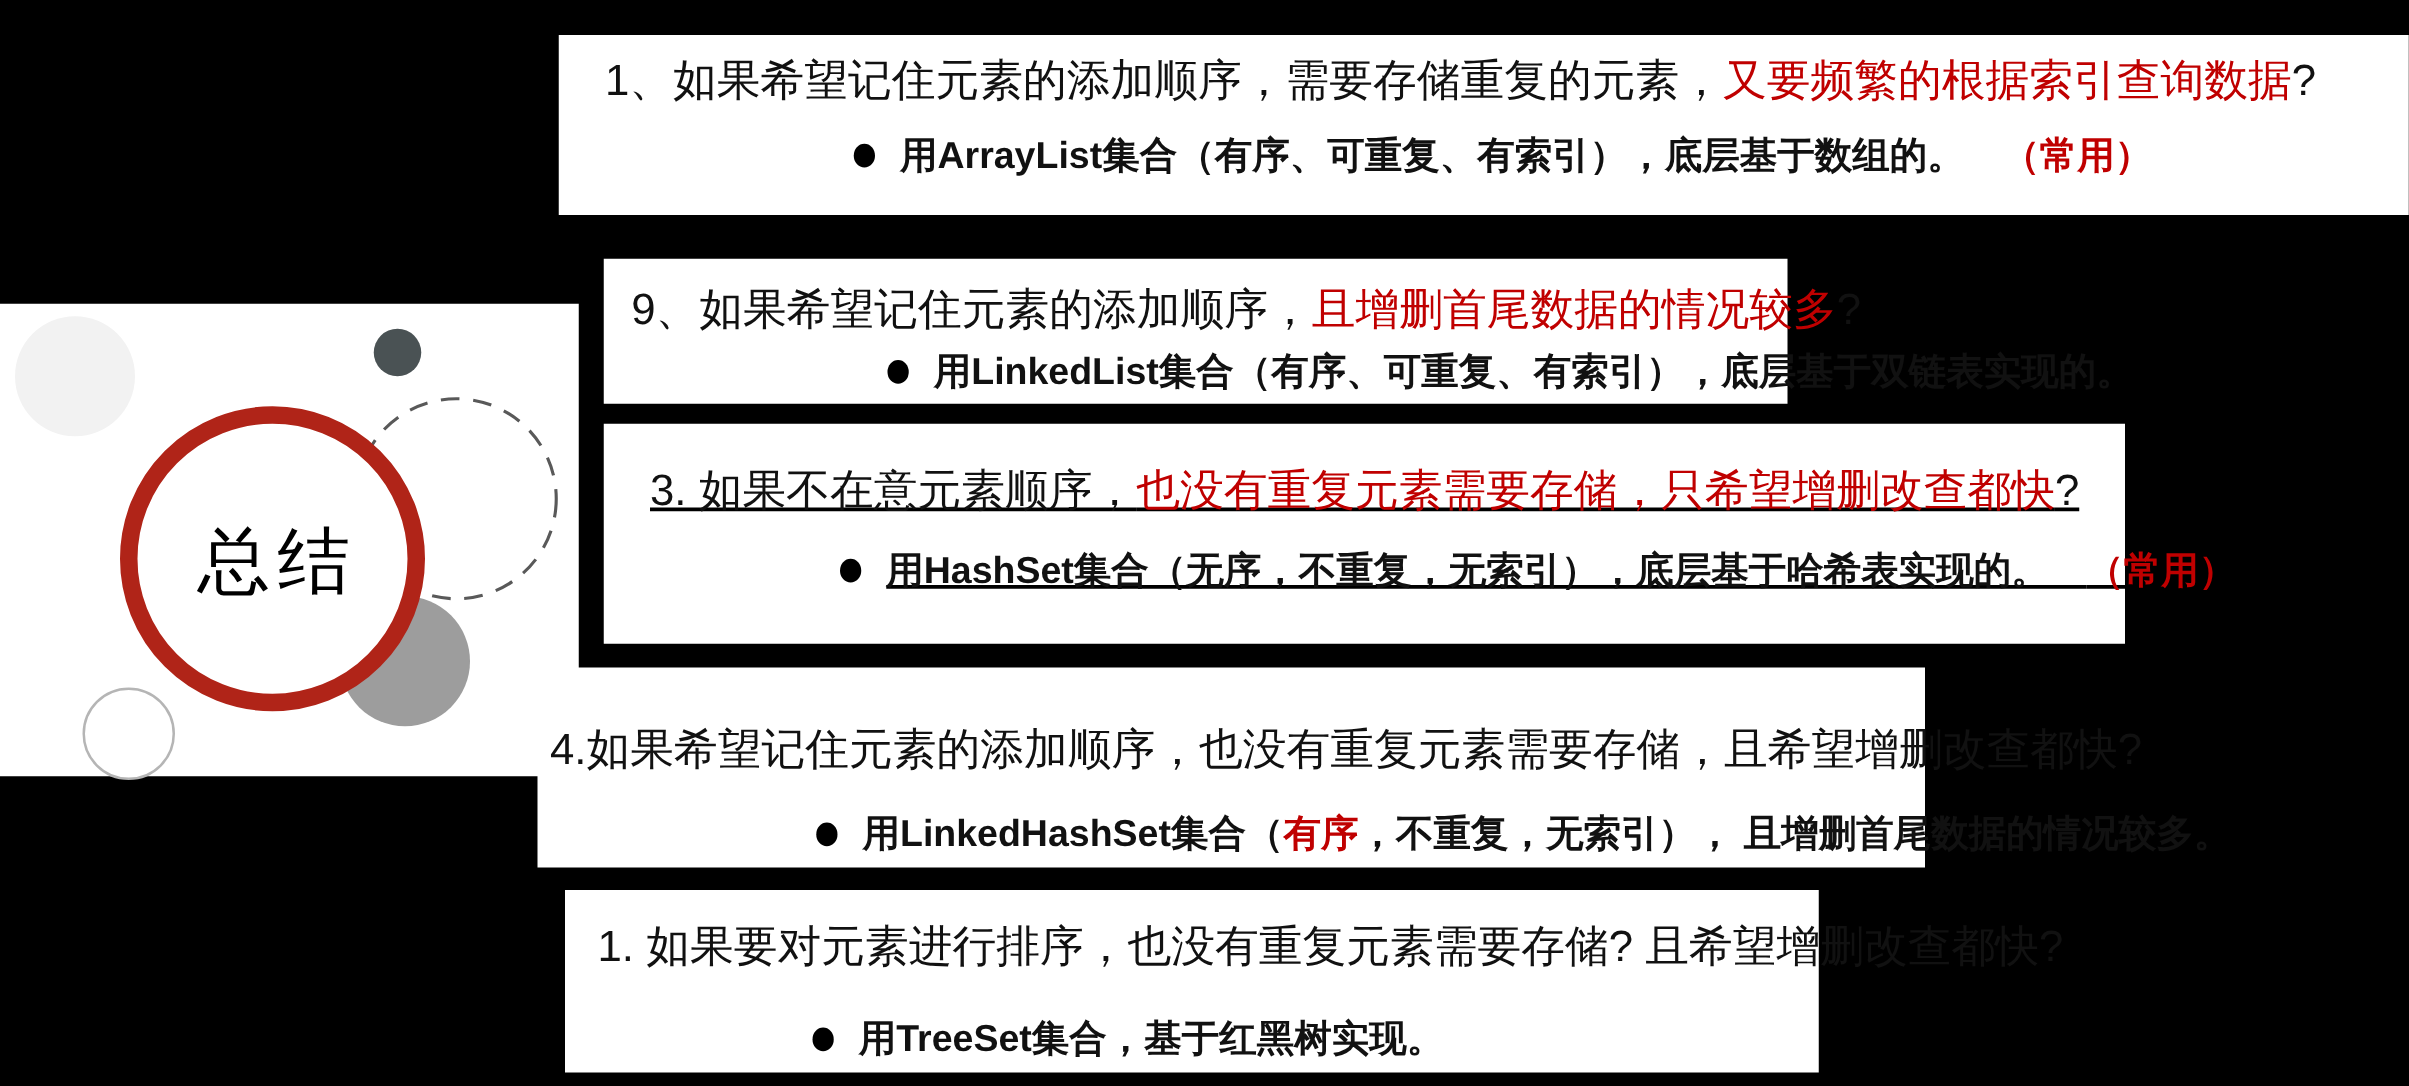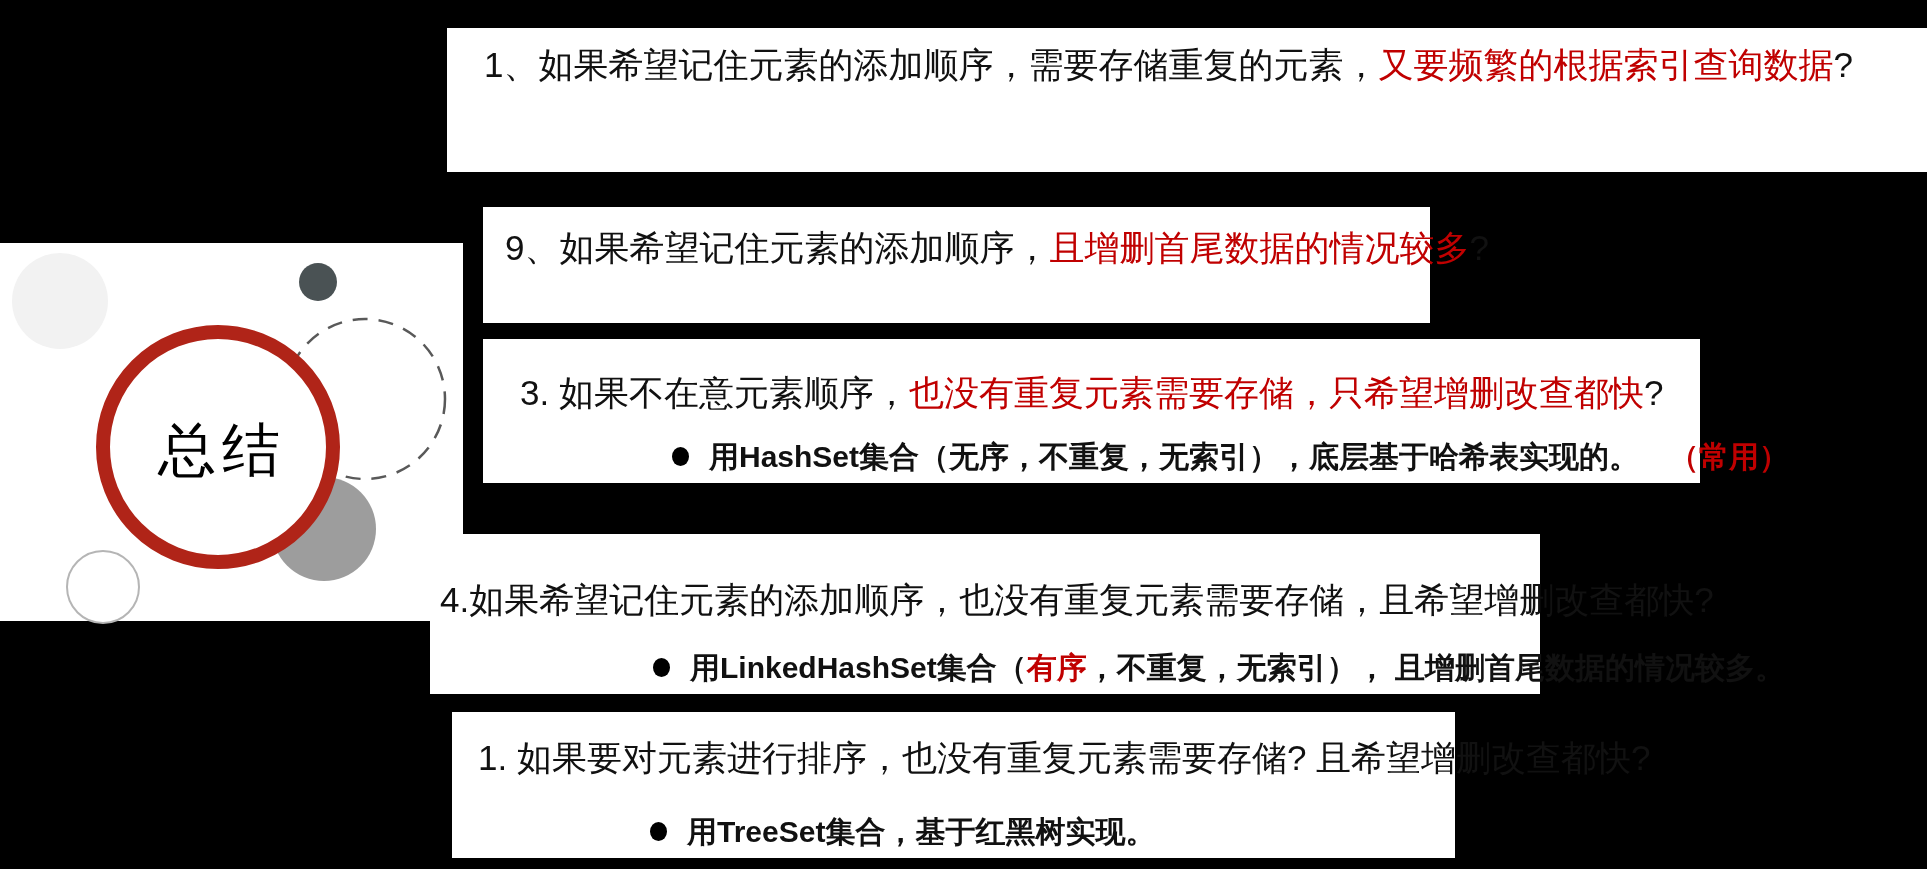--- a/index.html
+++ b/index.html
@@ -43,21 +43,21 @@
   .red { color: var(--accent-red, #c00000); }
 
   .box1 { left: 447px; top: 28px;  width: 1480px; height: 144px; }
   .box1 .q-line { padding: 15px 0 0 37px; }
   .box1 .a-line { padding: 20px 0 0 236px; }
 
   .box2 { left: 483px; top: 207px; width: 947px;  height: 116px; }
   .box2 .q-line { padding: 19px 0 0 22px; }
   .box2 .a-line { padding: 10px 0 0 227px; }
 
-  .box3 { left: 483px; top: 339px; width: 1217px; height: 144px; }
+  .box3 { left: 483px; top: 339px; width: 1217px; height: 176px; text-decoration: underline; }
   .box3 .q-line { padding: 32px 0 0 37px; }
   .box3 .a-line { padding: 24px 0 0 189px; text-align: center; }
 
   .box4 { left: 430px; top: 534px; width: 1110px; height: 160px; }
   .box4 .q-line { padding: 44px 0 0 10px; }
   .box4 .a-line { padding: 28px 0 0 223px; }
 
   .box5 { left: 452px; top: 712px; width: 1003px; height: 146px; }
   .box5 .q-line { padding: 24px 0 0 26px; }
   .box5 .a-line { padding: 34px 12px 0 198px; }
@@ -74,24 +74,32 @@
       <circle cx="318" cy="39" r="19" fill="#4a5254"></circle>
       <circle cx="324" cy="286" r="52" fill="#9d9d9d"></circle>
       <circle cx="365" cy="156" r="80" fill="none" stroke-width="2.5" stroke-dasharray="15 11" stroke="#595959"></circle>
       <circle cx="218" cy="204" r="115" fill="#ffffff" stroke-width="14" stroke="#b02418"></circle>
       <text x="222" y="206" text-anchor="middle" dominant-baseline="central" font-size="58" fill="#000000" class="summary-title-text">总结</text>
     </svg>
   </aside>
 
   <section class="qa-box box1">
     <p class="q-line"><span>1、如果希望记住元素的添加顺序，需要存储重复的元素，</span><span class="red">又要频繁的根据索引查询数据</span><span>?</span></p>
+    <p class="a-line">
+        <span class="dot"></span>
+        <span class="a-text"><span>用ArrayList集合（有序、可重复、有索引），底层基于数组的。　</span><span class="red">（常用）</span></span>
+      </p>
   </section>
 
   <section class="qa-box box2">
     <p class="q-line"><span>9、如果希望记住元素的添加顺序，</span><span class="red">且增删首尾数据的情况较多</span><span>?</span></p>
+    <p class="a-line">
+        <span class="dot"></span>
+        <span class="a-text"><span>用LinkedList集合（有序、可重复、有索引），底层基于双链表实现的。</span></span>
+      </p>
   </section>
 
   <section class="qa-box box3">
     <p class="q-line"><span>3. 如果不在意元素顺序，</span><span class="red">也没有重复元素需要存储，只希望增删改查都快</span><span>?</span></p>
     <p class="a-line">
         <span class="dot"></span>
         <span class="a-text"><span>用HashSet集合（无序，不重复，无索引），底层基于哈希表实现的。　</span><span class="red">（常用）</span></span>
       </p>
   </section>
 

